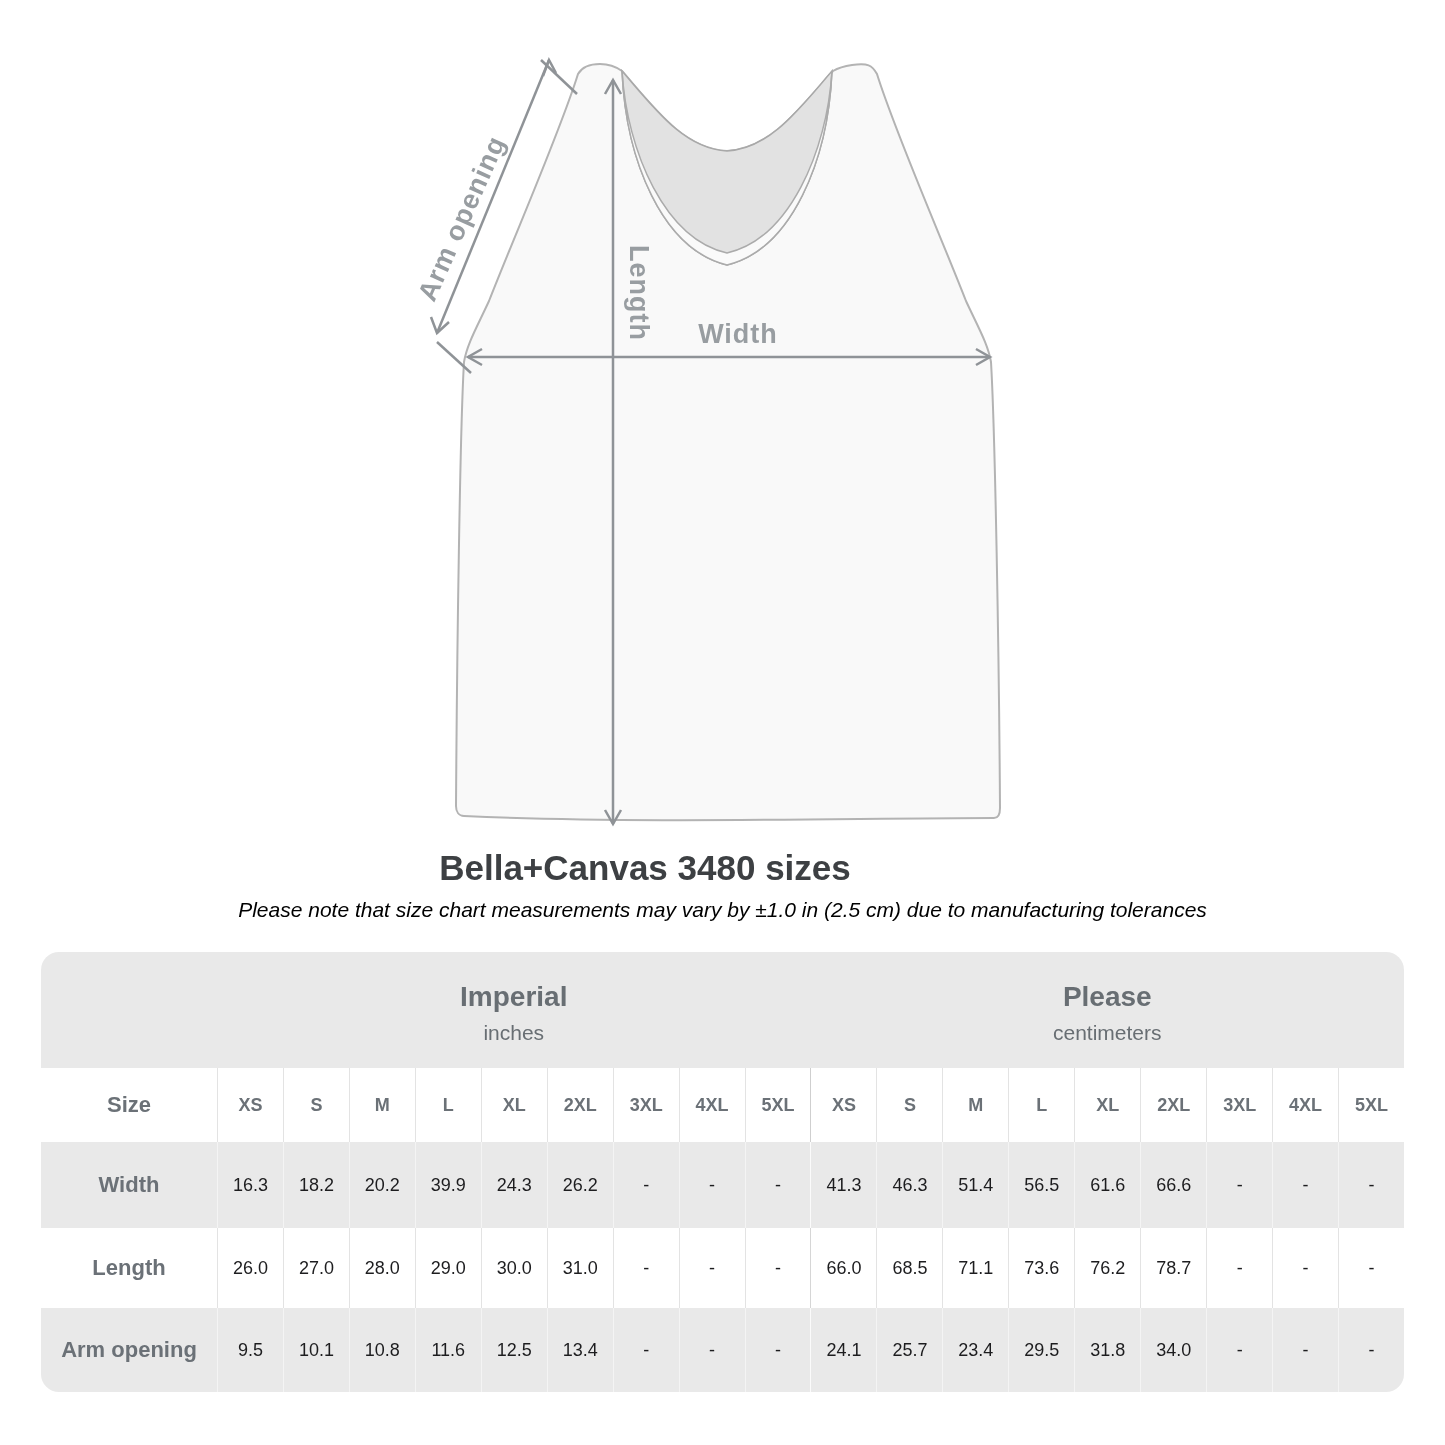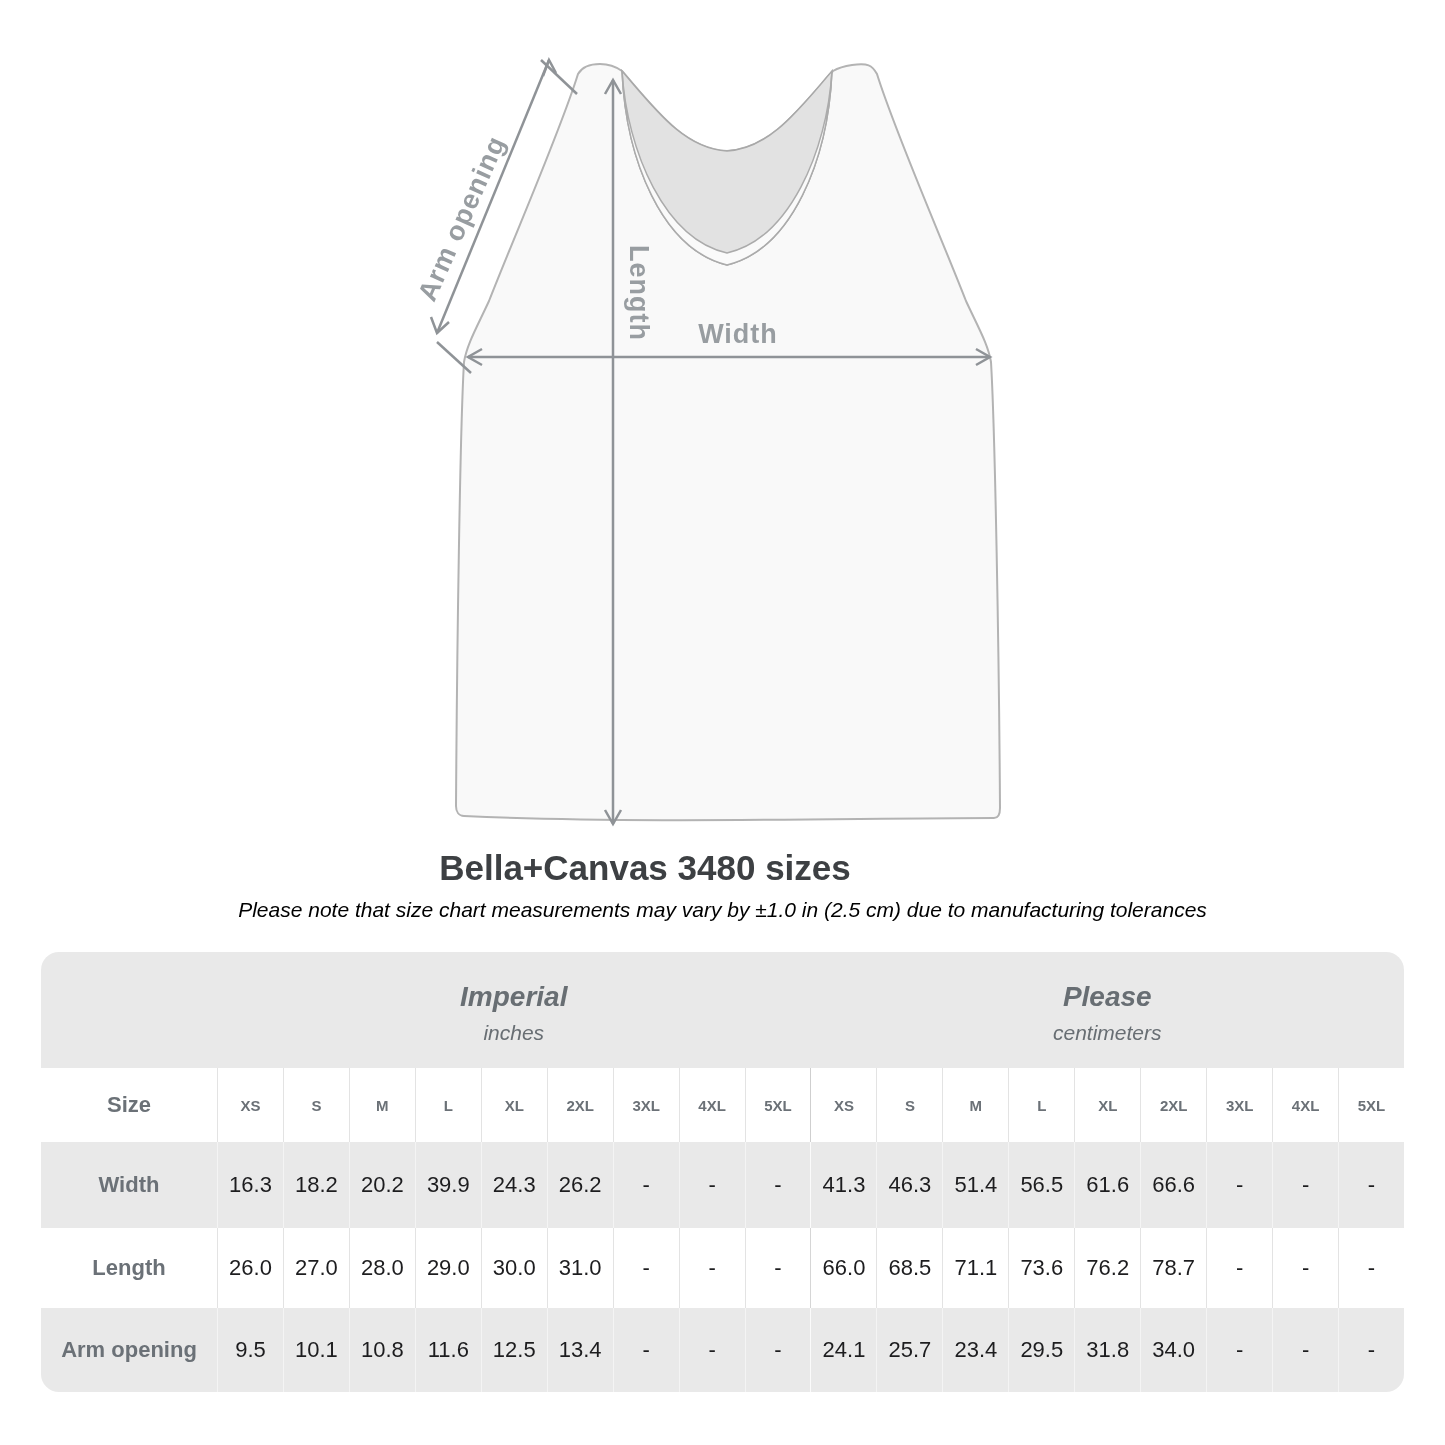--- a/index.html
+++ b/index.html
@@ -29,26 +29,26 @@
   .row-header{height:74px;background:#ffffff;}
   .row-body-odd{background:#e9e9e9;}
   .row-body-even{background:#ffffff;}
   .row-w{height:86px;}
   .row-l{height:80px;}
   .row-a{height:84px;}
   .unit-cell{
     grid-column:span 9;display:flex;flex-direction:column;align-items:center;justify-content:center;
     gap:8px;padding-top:6px;
   }
-  .unit-name{font-size:28px;font-weight:bold;font-style:italic;color:#686e73;}
-  .unit-sub{font-size:21px;font-style:italic;color:#686e73;}
+  .unit-name{font-size:28px;font-weight:bold;color:#686e73;}
+  .unit-sub{font-size:21px;color:#686e73;}
   .cell{display:flex;align-items:center;justify-content:center;}
   .label-cell{font-size:22px;font-weight:bold;color:#6b7177;}
-  .size-cell{font-size:15px;font-weight:bold;color:#6b7177;}
-  .val-cell{font-size:22px;color:#1d1d1f;}
+  .size-cell{font-size:18px;font-weight:bold;color:#6b7177;}
+  .val-cell{font-size:18px;color:#1d1d1f;}
   
   .row-header .cell + .cell,
   .row-body .cell + .cell{border-left:1px solid #e3e3e3;}
   .row-body-odd .cell + .cell{border-left:1px solid #f4f4f4;}
   .row-header .metric-start{border-left:1px solid #cfcfcf !important;}
   .row-body-even .metric-start{border-left:1px solid #d6d6d6 !important;}
   .row-body-odd .metric-start{border-left:1px solid #fbfbfb !important;}
 </style>
 </head>
 <body>

